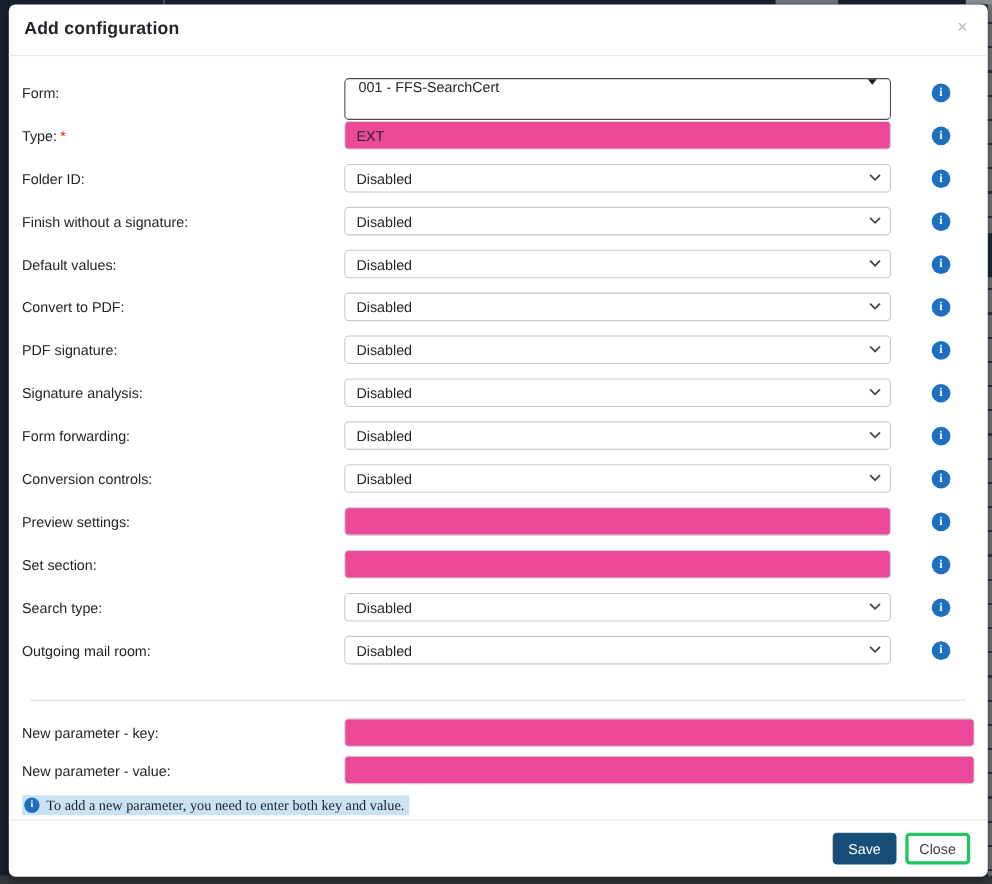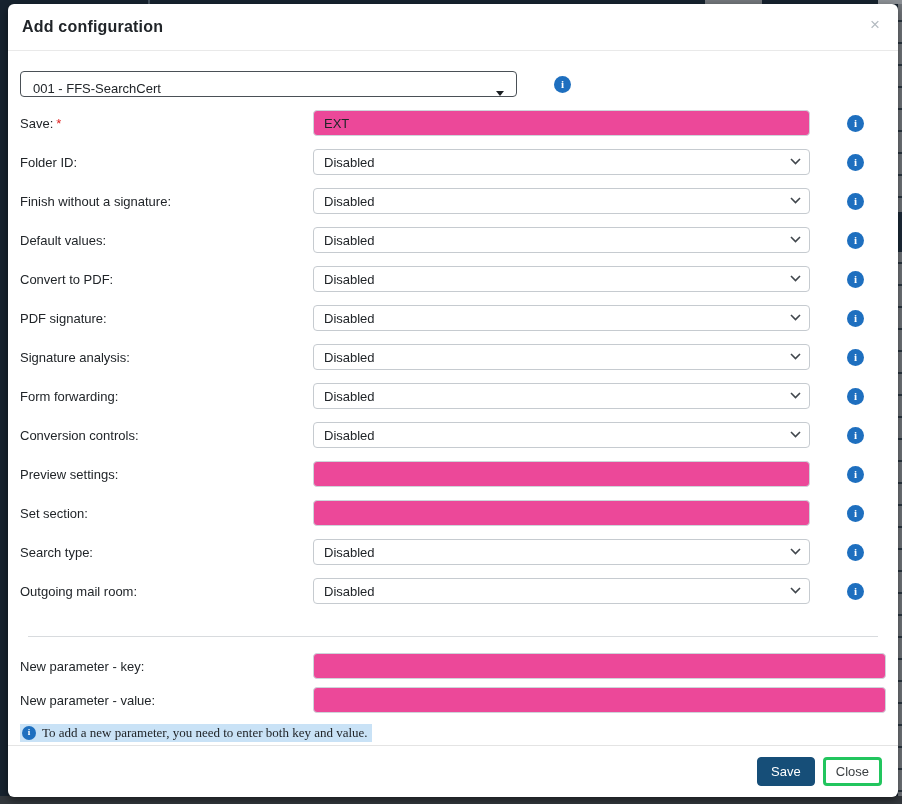--- a/index.html
+++ b/index.html
@@ -49,22 +49,22 @@
   }
   select.sel{
     width:100%;height:26px;box-sizing:border-box;border:1px solid #c6cbd0;border-radius:4px;
     padding:0 24px 0 10px;font-size:13px;color:#212529;background:#fff;
     -webkit-appearance:none;-moz-appearance:none;appearance:none;
     font-family:"Liberation Sans",sans-serif;outline:none;
   }
   .chev{position:absolute;right:9px;top:9px;pointer-events:none;line-height:0;}
 
   .dropdown{
-    width:100%;height:26px;box-sizing:border-box;border:1px solid #4a5056;border-radius:4px;
-    background:#fff;display:flex;align-items:flex-end;padding:0 12px;cursor:pointer;
+    width:100%;height:38px;box-sizing:border-box;border:1px solid #4a5056;border-radius:4px;
+    background:#fff;display:flex;align-items:flex-start;padding:0 12px;cursor:pointer;
   }
   .dropdown-text{font-size:13px;color:#212529;flex:1;}
   .caret{width:0;height:0;border-left:4px solid transparent;border-right:4px solid transparent;
     border-top:5px solid #1b1f23;flex:none;}
 
   .info{
     width:17px;height:17px;border-radius:50%;background:#1e6fbf;color:#fff;flex:none;
     margin-left:37px;display:flex;align-items:center;justify-content:center;
     font-size:11px;font-weight:700;font-family:"Liberation Serif",serif;cursor:pointer;
     font-style:normal;line-height:1;
@@ -109,31 +109,32 @@
 <div class="modal">
 
   <div class="modal-header">
     <div class="modal-title">Add configuration</div>
     <button class="close-btn">×</button>
   </div>
 
   <div class="modal-body">
 
     <div class="row">
+      <label class="flabel">Form:</label>
       <div class="field">
         <div class="dropdown">
           <span class="dropdown-text">001 - FFS-SearchCert</span>
           <span class="caret"></span>
         </div>
       </div>
       <span class="info">i</span>
     </div>
 
     <div class="row">
-      <label class="flabel"><span>Save:</span><span class="req">*</span></label>
+      <label class="flabel"><span>Type:</span><span class="req">*</span></label>
       <div class="field">
         <input class="txt" value="EXT" style="">
       </div>
       <span class="info">i</span>
     </div>
 
     <div class="row">
       <label class="flabel">Folder ID:</label>
       <div class="field">
         <select class="sel"><option>Disabled</option></select>

